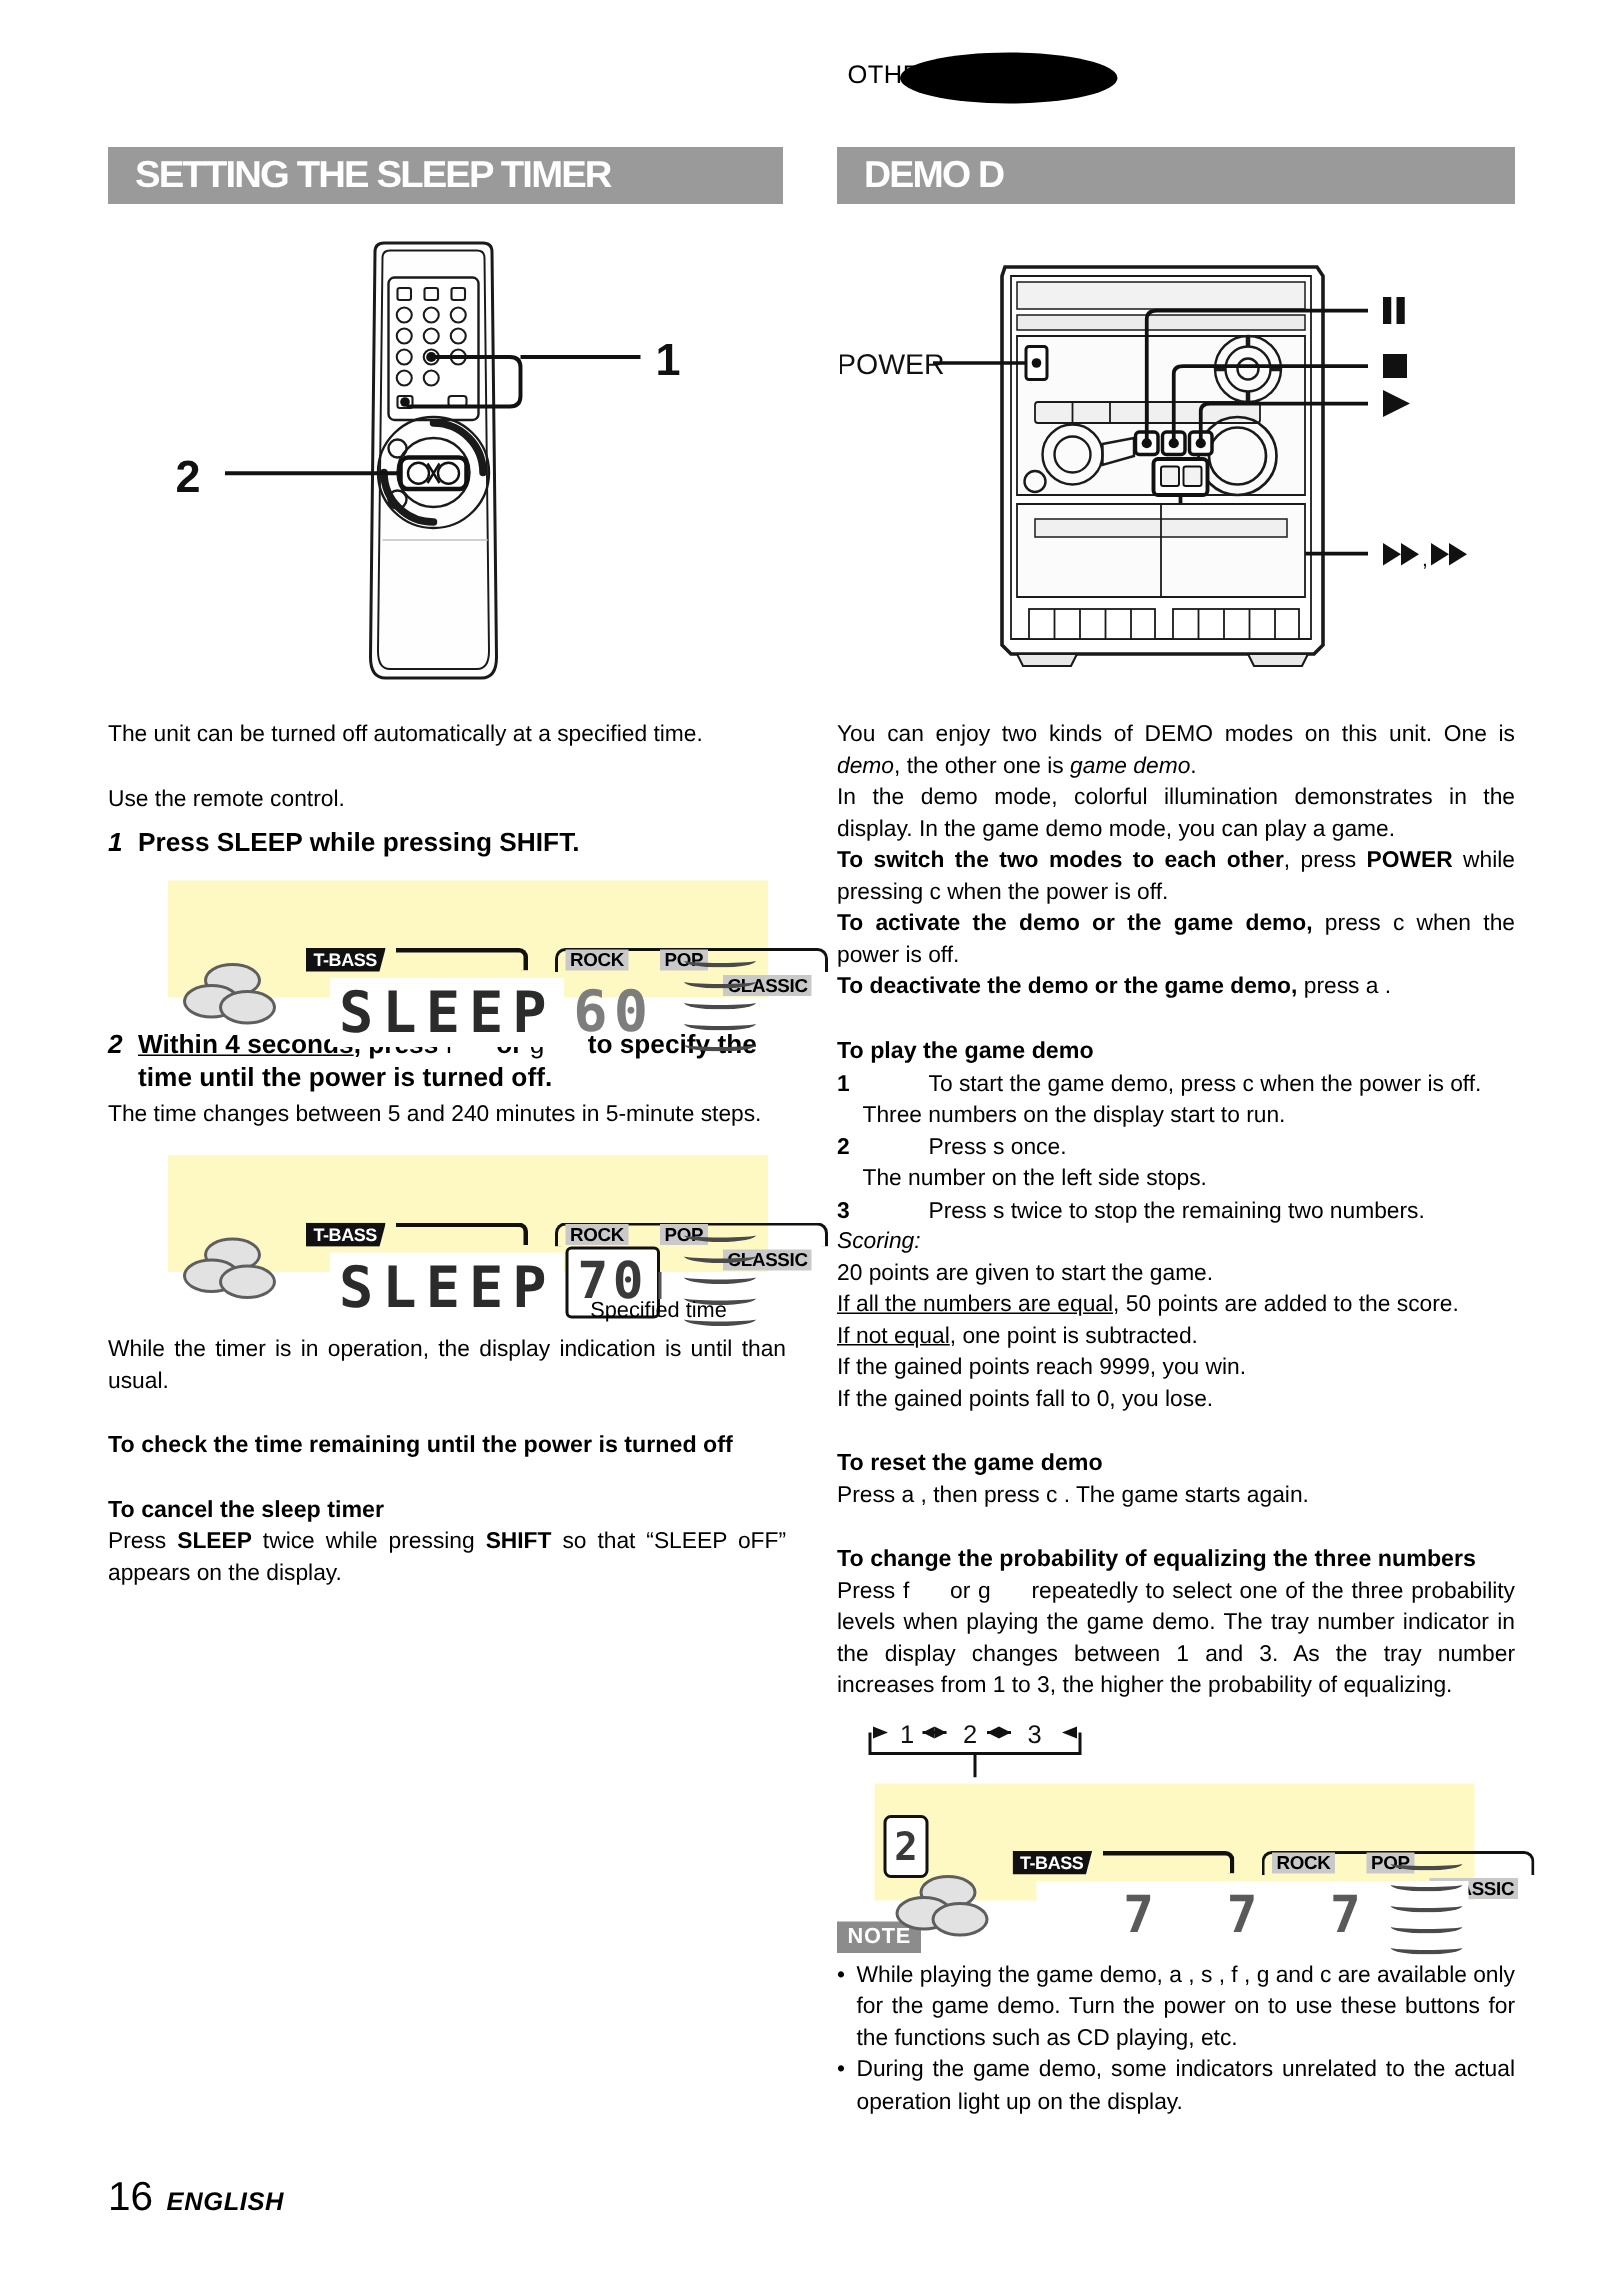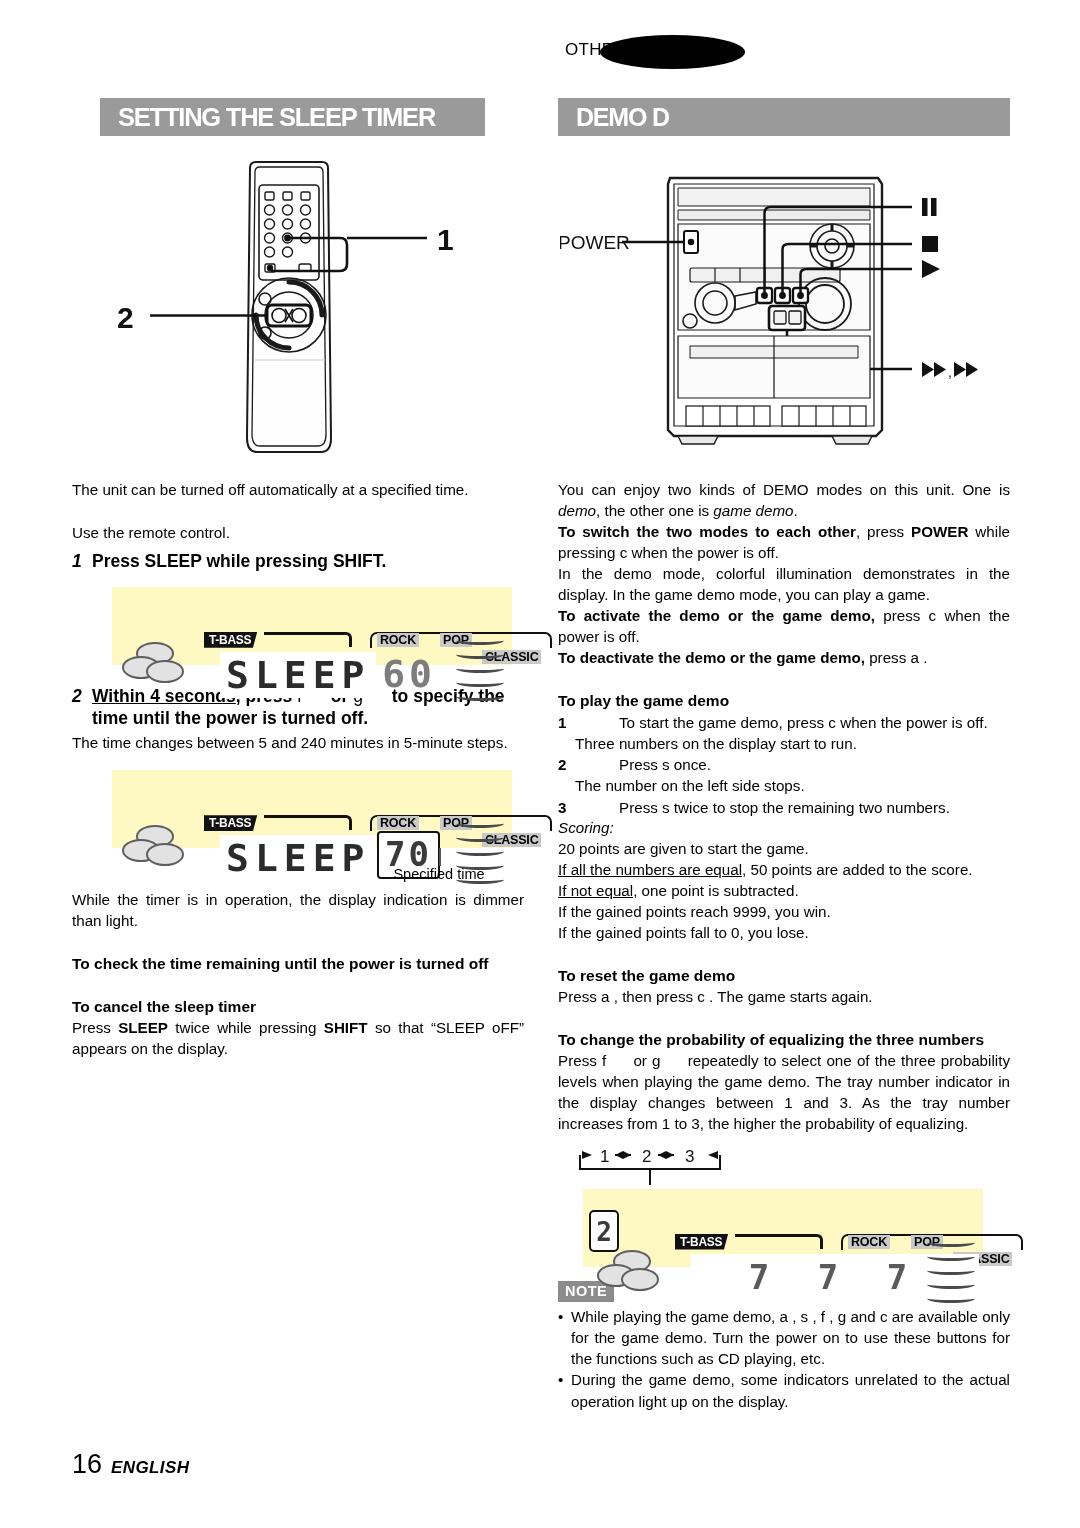--- a/index.html
+++ b/index.html
@@ -26,21 +26,21 @@
 
   
   .hdrbar {
     position:absolute; height:38px; background:#9a9a9a;
   }
   .hdrbar .t {
     position:absolute; left:18px; top:50%; transform:translateY(-50%);
     color:#ffffff; font-weight:bold; font-size:25px;
     letter-spacing:-1.2px; transform-origin:left center;
   }
-  #hdr-left  { left:72px;  top:98px; width:385px;margin-left:28px; }
+  #hdr-left  { left:72px;  top:98px; width:450px; }
   #hdr-right { left:558px; top:98px; width:452px; }
   #hdr-left .t { transform:translateY(-50%) scaleX(1.02); }
 
   
   .col { position:absolute; width:452px; }
   #col-left  { left:72px;  top:480px; }
   #col-right { left:558px; top:480px; }
 
   p.body, .body {
     font-size:15.2px; line-height:1.38;
@@ -431,38 +431,38 @@
       <span class="bar b5"></span>
     </div>
   </div>
 
   <div style="position:relative;height:34px;margin-left:40px;">
     <div style="position:absolute;left:327px;top:0;width:2px;height:18px;background:#555;"></div>
     <div class="caption" style="position:absolute;left:232px;top:18px;width:190px;">Specified time</div>
   </div>
 
   <div style="height:8px"></div>
-  <p class="body">While the timer is in operation, the display indication is dimmer than light.</p>
+  <p class="body">While the timer is in operation, the display indication is until than usual.</p>
 
   <div class="gap-md"></div>
   <div class="sub-h">To check the time remaining until the power is turned off</div>
 
   <div class="gap-md"></div>
   <div class="sub-h">To cancel the sleep timer</div>
   <p class="body"><span>Press </span><span class="kbd">SLEEP</span><span> twice while pressing </span><span class="kbd">SHIFT</span><span> so that “SLEEP oFF” appears on the display.</span></p>
 
 </div>
 
 <div class="col" id="col-right">
 
   <p class="body"><span>You can enjoy two kinds of DEMO modes on this unit. One is </span><span class="it">demo</span><span>, the other one is </span><span class="it">game demo</span><span>.</span></p>
 
+  <p class="body">In the demo mode, colorful illumination demonstrates in the display. In the game demo mode, you can play a game.</p>
+
   <p class="body"><span class="kbd">To switch the two modes to each other</span><span>, press </span><span class="kbd">POWER</span><span> while pressing c  when the power is off.</span></p>
-
-  <p class="body">In the demo mode, colorful illumination demonstrates in the display. In the game demo mode, you can play a game.</p>
 
   <p class="body"><span class="kbd">To activate the demo or the game demo,</span><span> press c  when the power is off.</span></p>
 
   <p class="body"><span class="kbd">To deactivate the demo or the game demo,</span><span> press a .</span></p>
 
   <div class="gap-md"></div>
 
   <div class="sub-h">To play the game demo</div>
 
   <div class="numlist">

